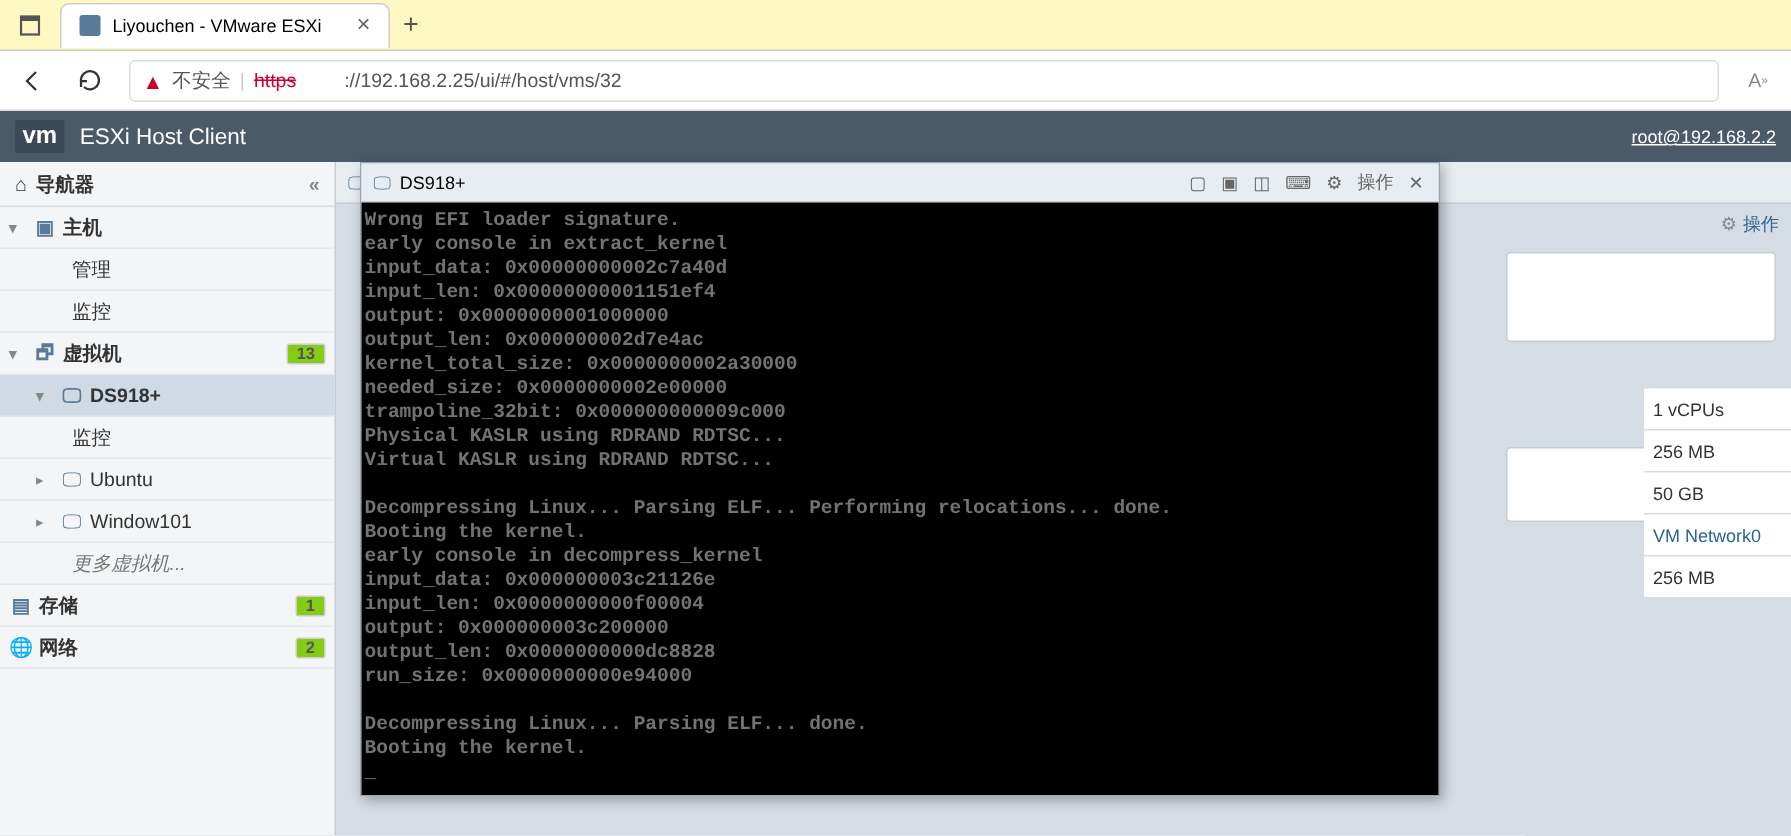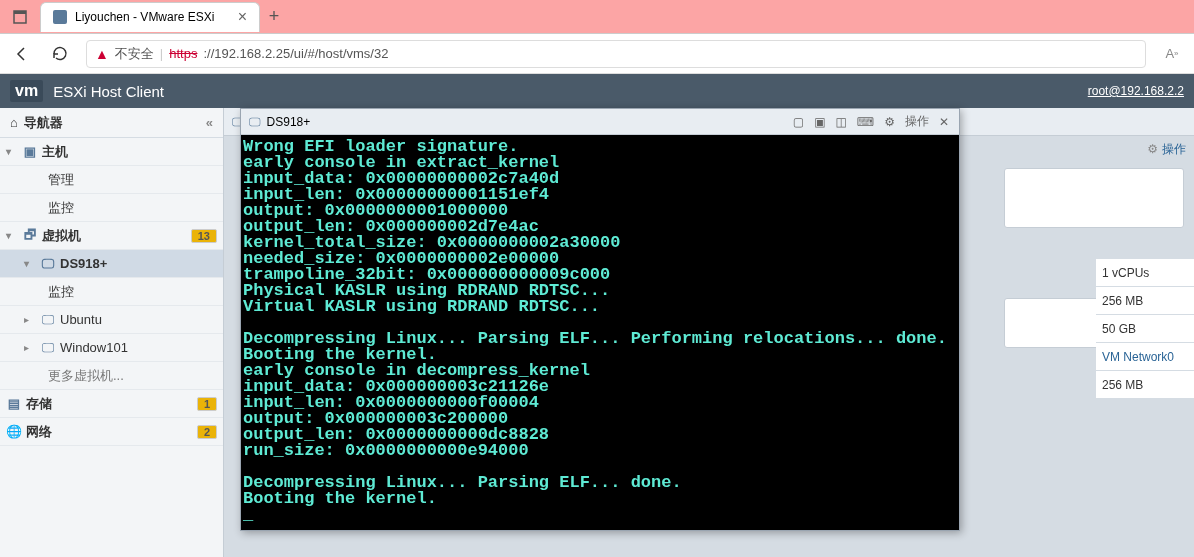--- a/index.html
+++ b/index.html
@@ -1,75 +1,75 @@
 <!DOCTYPE html>
 <html><head>
 <meta charset="utf-8">
 <style>
 * { margin: 0; padding: 0; box-sizing: border-box; font-family: "Segoe UI", Arial, sans-serif; }
 body { width: 1194px; height: 557px; overflow: hidden; background: #fff; }
 
 
-.browser-tabs { height: 34px; background: #fca5a5; display: flex; align-items: center; border-bottom: 1px solid #ccc; }
+.browser-tabs { height: 34px; background: #fef9c3; display: flex; align-items: center; border-bottom: 1px solid #ccc; }
 .tab-spacer { width: 40px; display: flex; align-items: center; justify-content: center; }
 .tab { height: 30px; background: #fff; border-radius: 6px 6px 0 0; padding: 0 12px; display: flex; align-items: center; gap: 8px; font-size: 12px; min-width: 220px; border: 1px solid #ccc; border-bottom: none; }
 .tab .favicon { width: 14px; height: 14px; background: #5a7a9a; border-radius: 2px; }
 .tab .close { font-size: 16px; color: #666; cursor: pointer; margin-left: auto; }
 .new-tab { width: 28px; height: 28px; display: flex; align-items: center; justify-content: center; font-size: 18px; color: #555; cursor: pointer; }
 
 .addr-bar { height: 40px; display: flex; align-items: center; padding: 0 10px; gap: 14px; border-bottom: 1px solid #ddd; }
 .addr-bar .nav-btn { width: 24px; height: 24px; display: flex; align-items: center; justify-content: center; color: #555; cursor: pointer; }
 .addr-bar .url-box { flex: 1; height: 28px; border: 1px solid #ddd; border-radius: 4px; display: flex; align-items: center; padding: 0 8px; gap: 6px; font-size: 13px; }
 .url-box .warn { color: #c03; font-size: 14px; }
 .url-box .insecure { color: #555; }
 .url-box .strike { text-decoration: line-through; color: #c03; }
-.url-box .rest { color: #555; }
+.url-box .rest { color: #555; margin-left: 26px; }
 
 
 .esxi-header { height: 34px; background: #4a5a69; color: #fff; display: flex; align-items: center; padding: 0 10px; font-size: 15px; }
 .esxi-header .vm-badge { background: #3a4a59; padding: 2px 5px; font-size: 16px; font-weight: bold; border-radius: 2px; margin-right: 10px; }
 .esxi-header .right { margin-left: auto; font-size: 12px; text-decoration: underline; }
 
 
 .main { display: flex; height: calc(557px - 34px - 40px - 34px); background: #d5dce3; }
 
 
 .sidebar { width: 224px; background: #f3f5f7; border-right: 1px solid #c5cdd5; font-size: 13px; color: #333; }
 .side-head { height: 30px; display: flex; align-items: center; padding: 0 10px; border-bottom: 1px solid #d5dce3; gap: 6px; font-weight: bold; }
 .side-head .collapse { margin-left: auto; color: #888; cursor: pointer; }
 .tree-item { height: 28px; display: flex; align-items: center; padding: 0 6px; gap: 4px; cursor: pointer; border-bottom: 1px solid #e5e9ed; }
 .tree-item.selected { background: #d0dae5; }
 .tree-item .chev { width: 12px; color: #888; font-size: 10px; }
 .tree-item .icn { width: 16px; text-align: center; color: #5a7a9a; }
-.tree-item .badge { margin-left: auto; background: #eab308; border: 1px solid #ccc; border-radius: 2px; padding: 0 6px; font-size: 11px; color: #555; }
+.tree-item .badge { margin-left: auto; background: #84cc16; border: 1px solid #ccc; border-radius: 2px; padding: 0 6px; font-size: 11px; color: #555; }
 .tree-item.indent1 { padding-left: 24px; }
 .tree-item.indent2 { padding-left: 48px; font-weight: normal; }
 .tree-item.bold { font-weight: bold; }
-.tree-item.italic { color: #777; }
+.tree-item.italic { font-style: italic; color: #777; }
 
 
 .content { flex: 1; position: relative; background: #d5dce3; }
 .bc-bar { height: 28px; background: #e8edf2; border-bottom: 1px solid #c5cdd5; display: flex; align-items: center; padding: 0 8px; font-size: 12px; gap: 4px; color: #2a6496; }
 .action-row { position: absolute; right: 0; top: 28px; height: 26px; display: flex; align-items: center; gap: 4px; padding: 0 8px; font-size: 12px; color: #2a6496; }
 
 
 .info-panel { position: absolute; right: 0; top: 150px; width: 98px; }
 .info-panel .row { height: 28px; background: #ffffff; border-top: 1px solid #d5dce3; padding: 0 6px; display: flex; align-items: center; font-size: 12px; color: #333; }
 .info-panel .row.link { color: #2a6496; }
 
 .notif-box { position: absolute; right: 10px; top: 60px; width: 180px; height: 60px; background: #fff; border: 1px solid #c5cdd5; border-radius: 3px; }
 .notif-box2 { position: absolute; right: 10px; top: 190px; width: 180px; height: 50px; background: #fff; border: 1px solid #c5cdd5; border-radius: 3px; }
 
 
 .console-win { position: absolute; left: 16px; top: 0; width: 720px; background: #e8edf2; border: 1px solid #9aa5b1; box-shadow: 2px 2px 8px rgba(0,0,0,0.3); }
 .console-title { height: 26px; display: flex; align-items: center; padding: 0 8px; font-size: 12px; gap: 6px; background: #e8edf2; border-bottom: 1px solid #c5cdd5; }
 .console-title .cicn { color: #5a7a9a; }
 .console-title .ctrls { margin-left: auto; display: flex; gap: 6px; align-items: center; color: #666; font-size: 12px; }
 .console-title .ctrls span { cursor: pointer; padding: 0 2px; }
-.console-body { background: #000; color: #5eead4; font-family: "Courier New", monospace; font-size: 17px; line-height: 16px; padding: 4px 2px; white-space: pre; height: 395px; overflow: hidden; font-weight: bold; }
+.console-body { background: #000; color: #737373; font-family: "Courier New", monospace; font-size: 13px; line-height: 16px; padding: 4px 2px; white-space: pre; height: 395px; overflow: hidden; font-weight: bold; }
 
 svg { display: block; }
 </style>
 </head>
 <body>
 
 <div class="browser-tabs">
   <div class="tab-spacer">
     <svg width="14" height="14" viewBox="0 0 14 14">
         <rect x="1" y="1" width="12" height="12" fill="none" stroke="#555" stroke-width="1.5"></rect>

